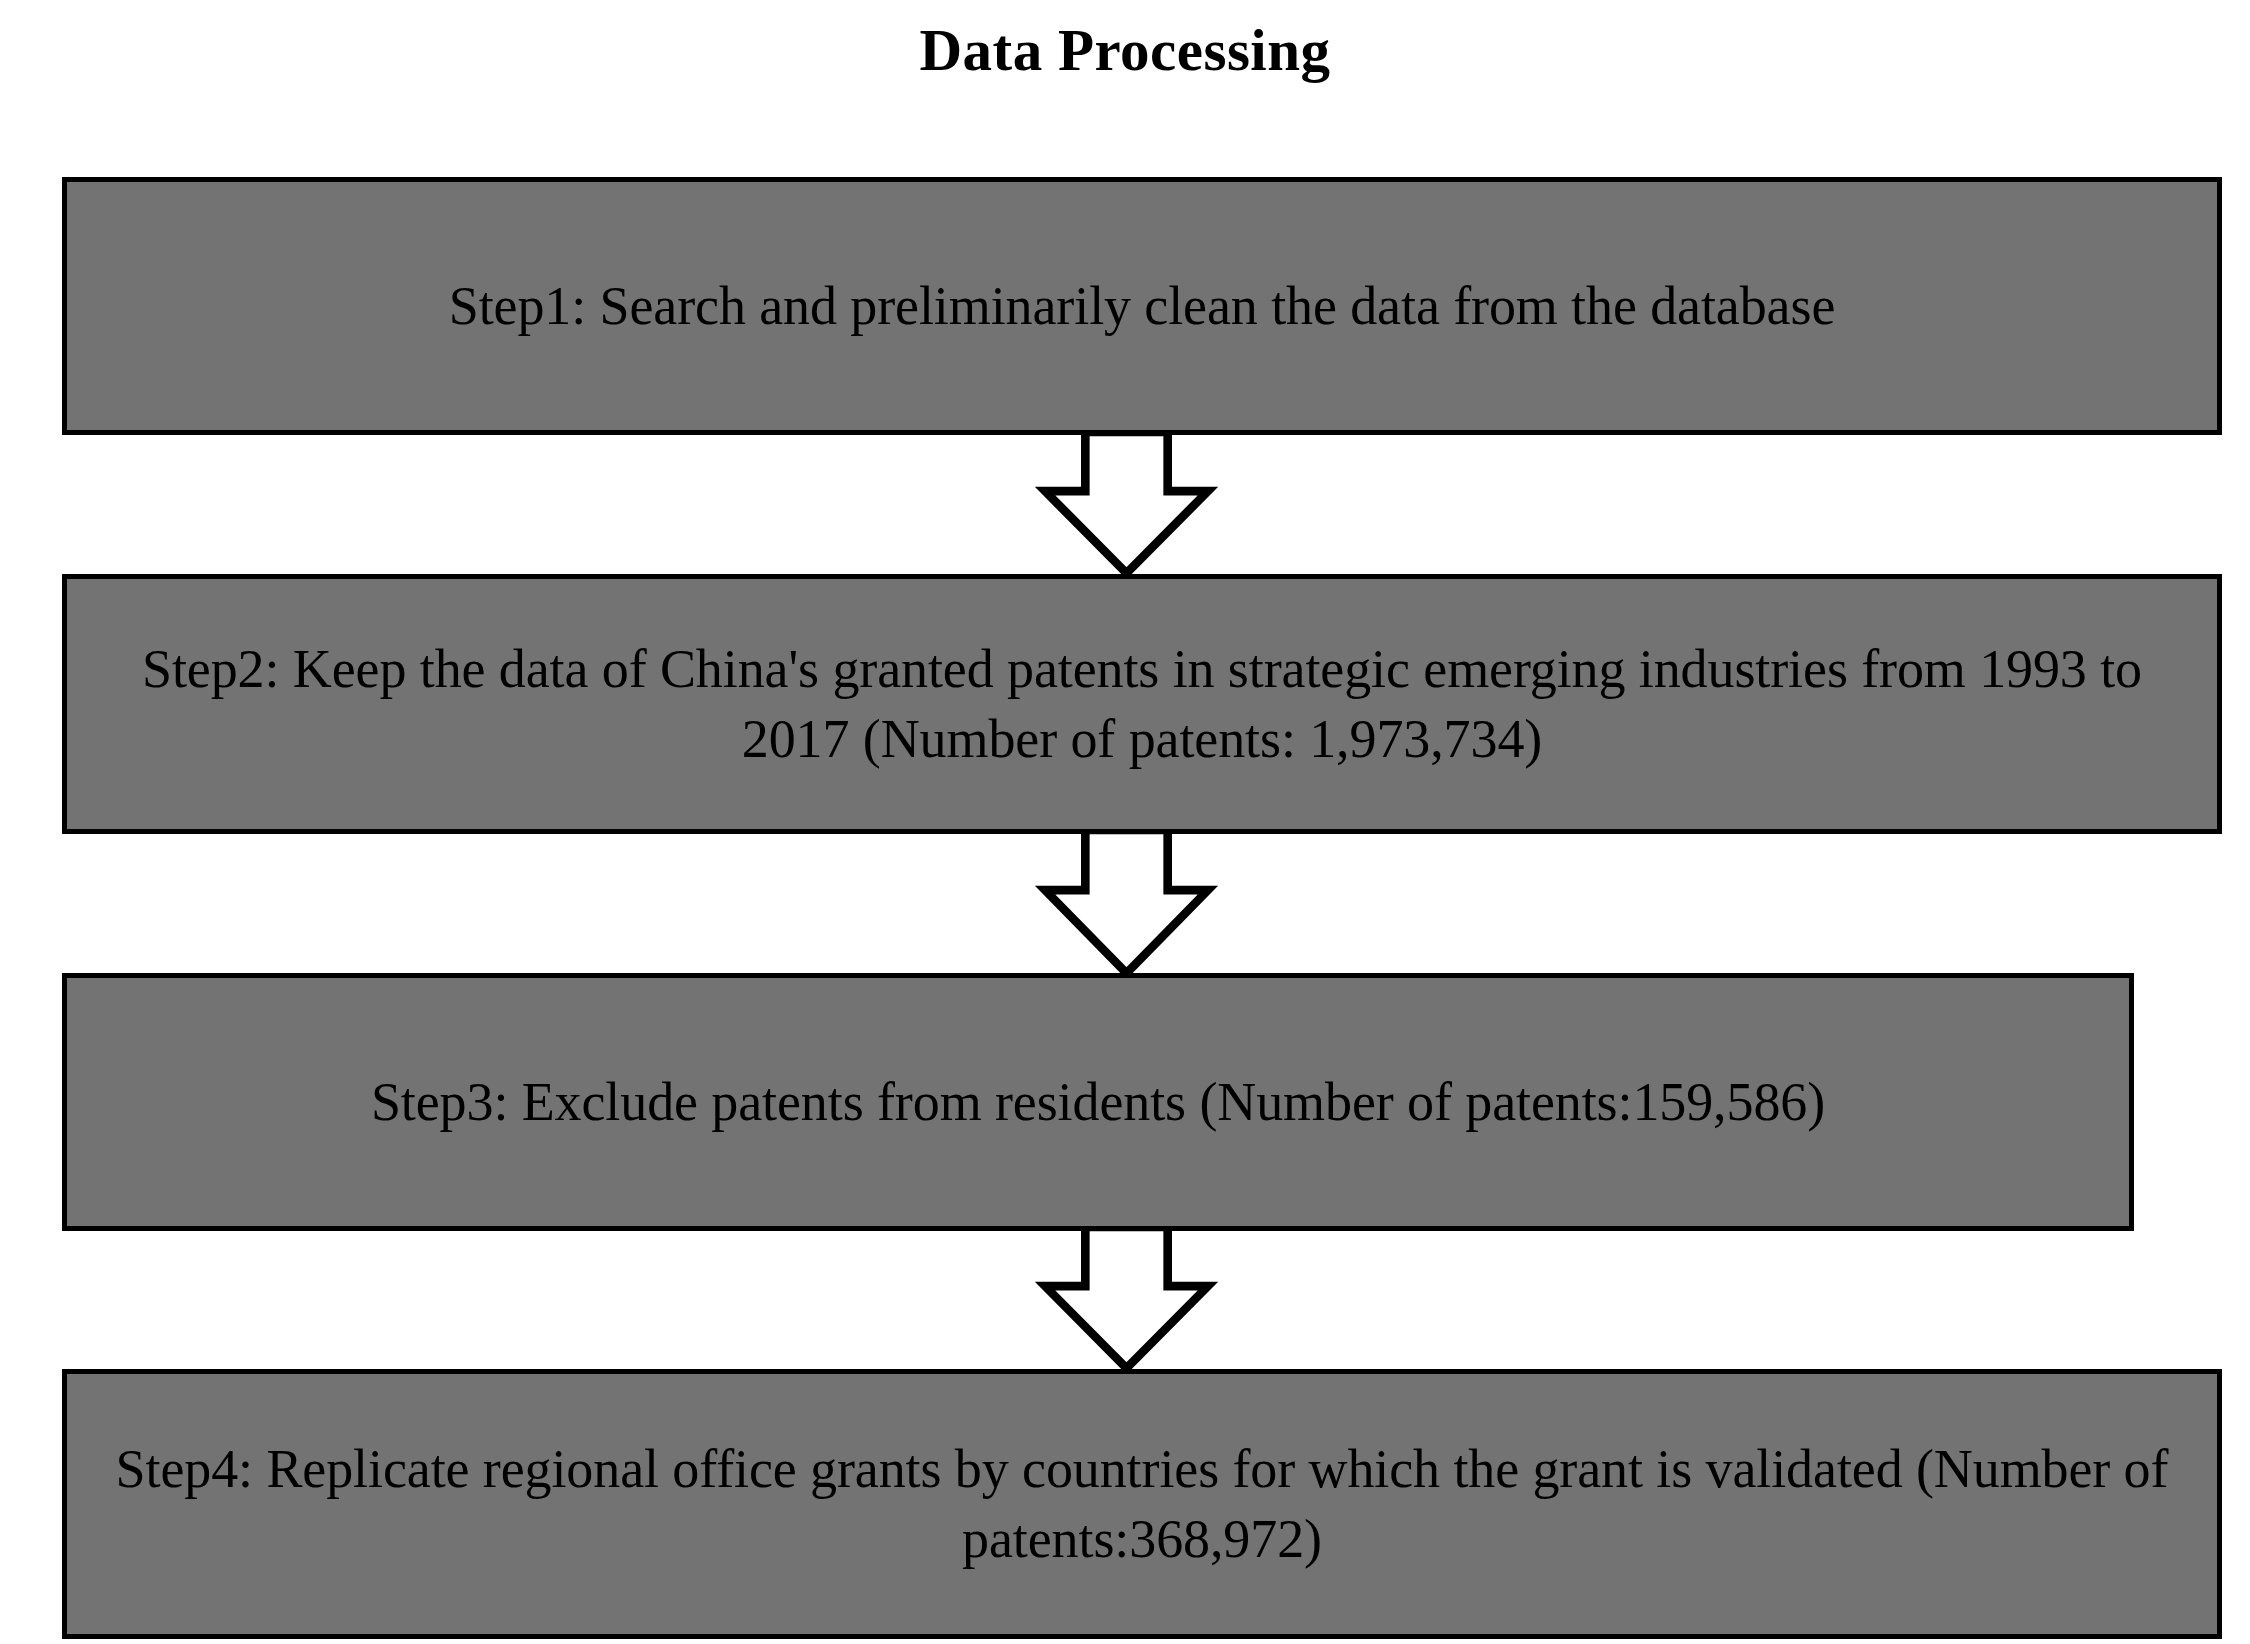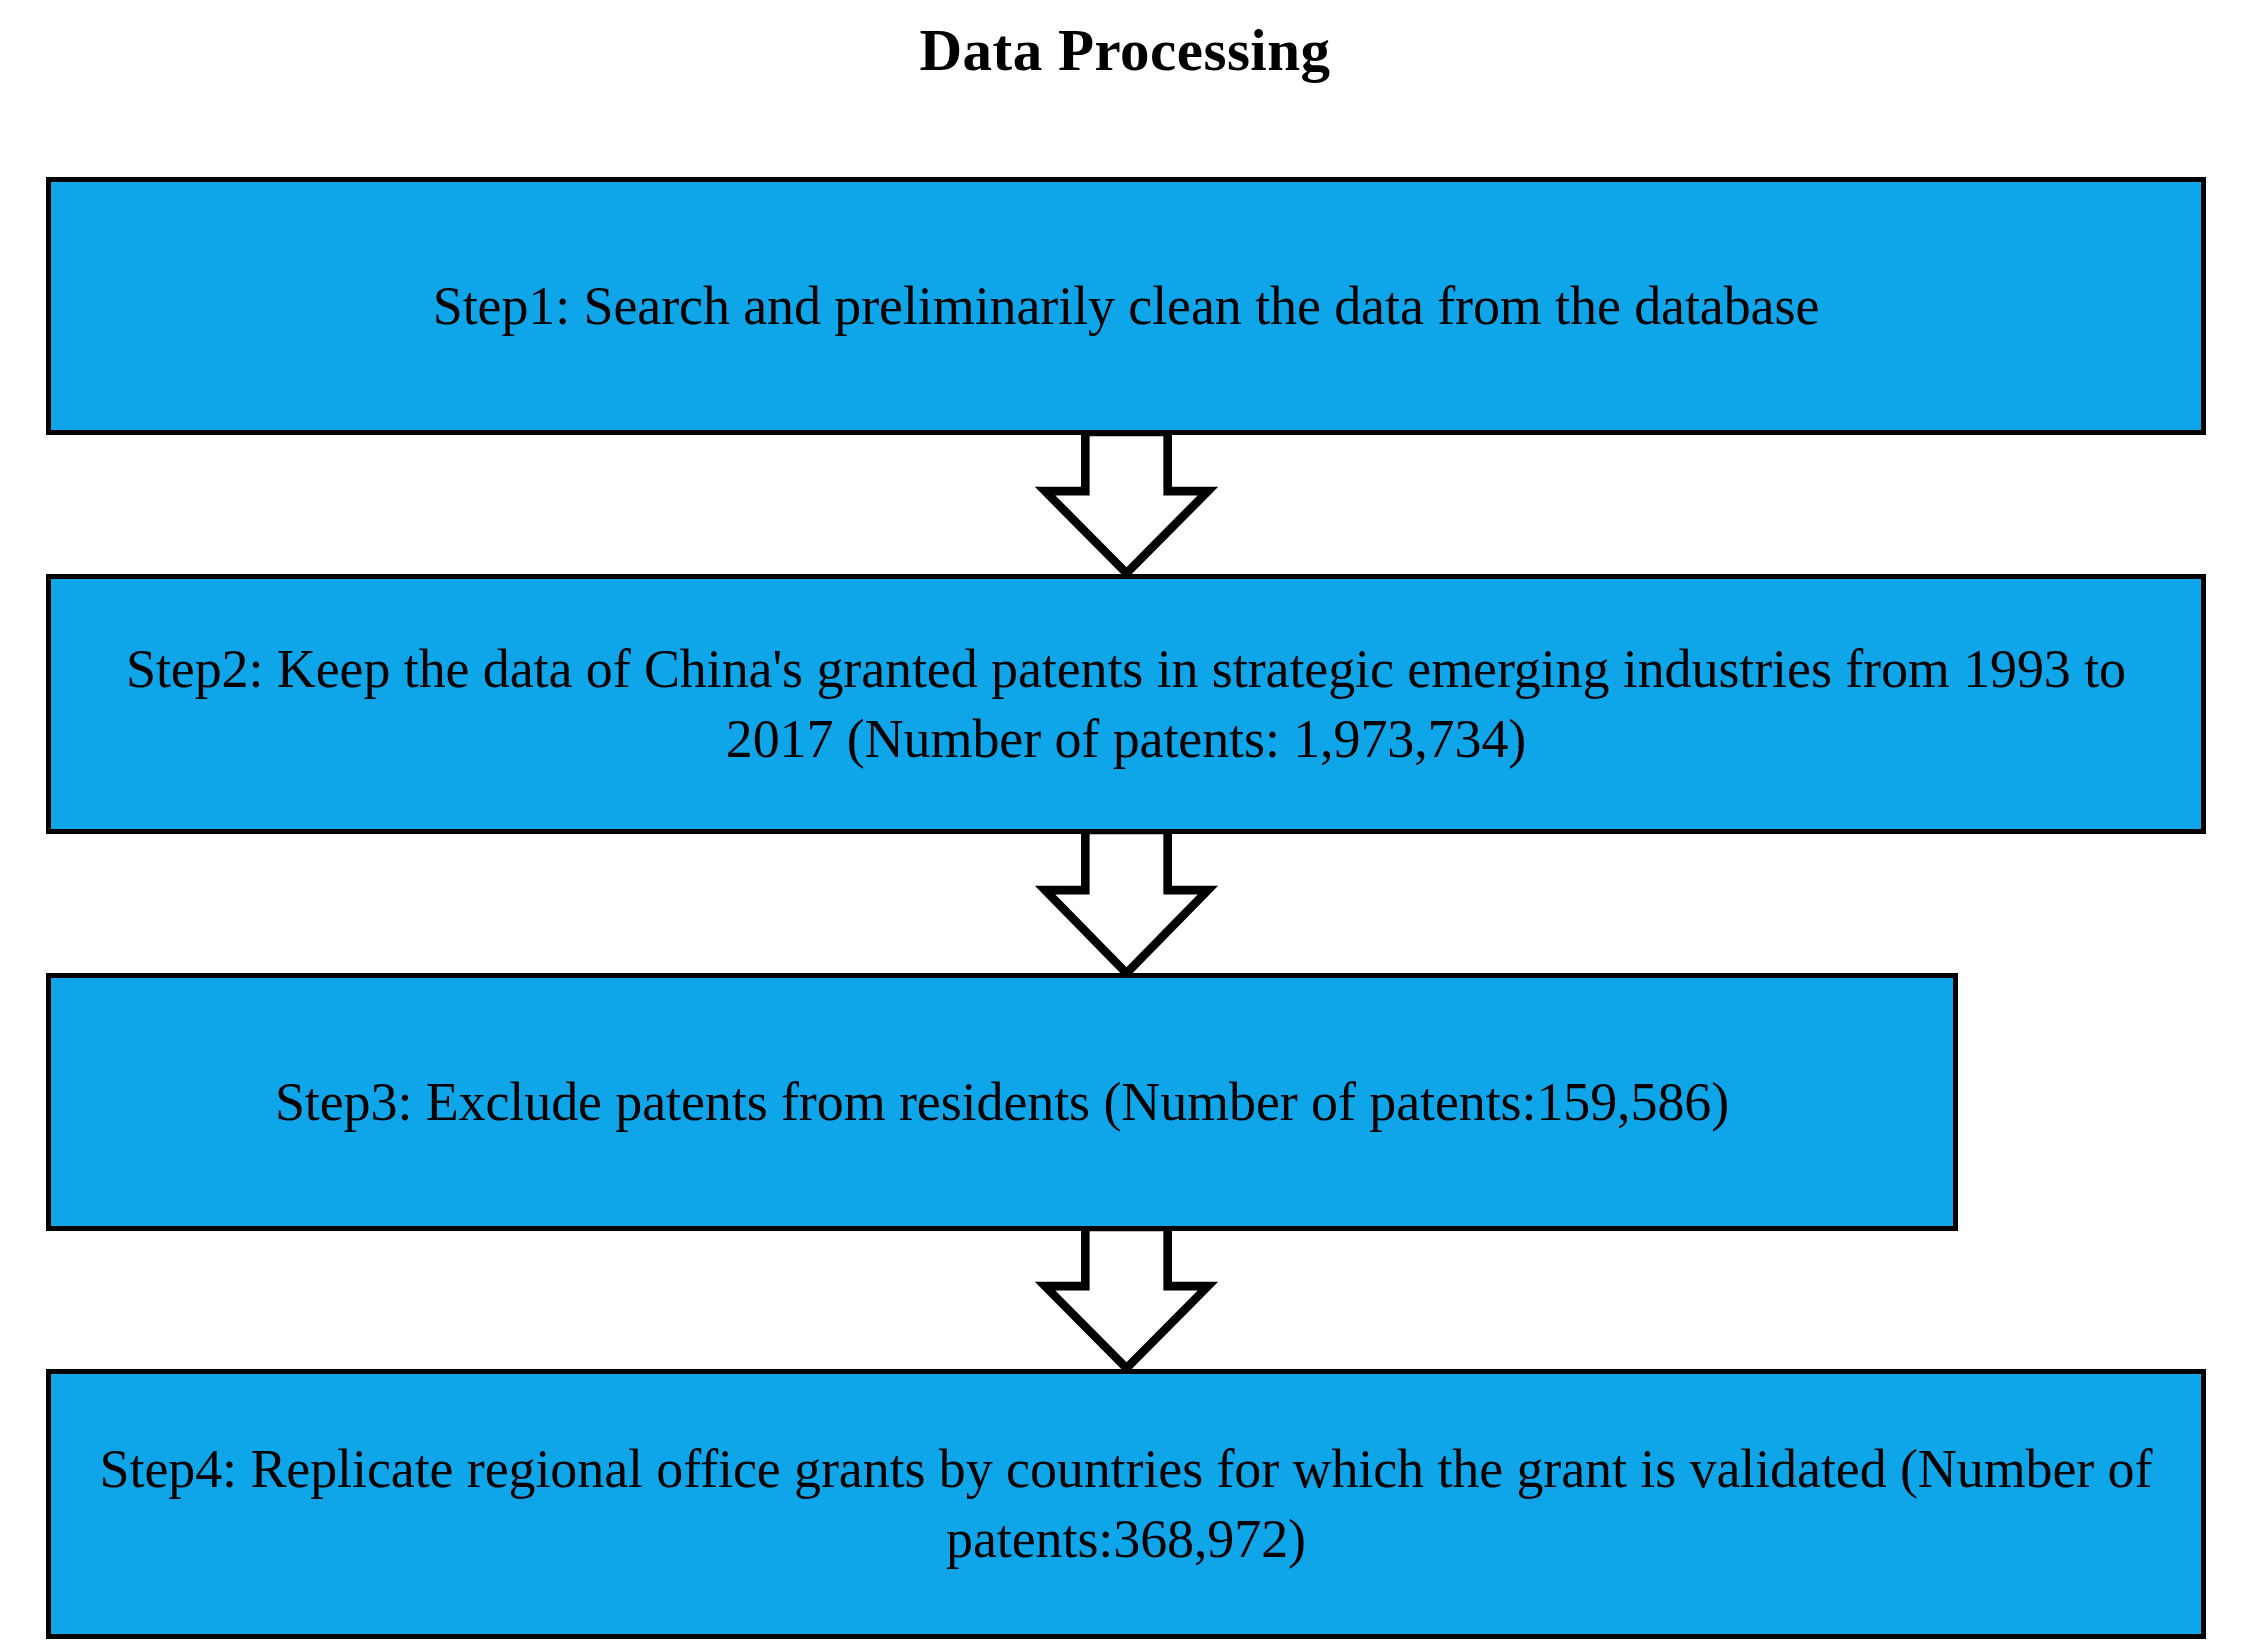--- a/index.html
+++ b/index.html
@@ -33,38 +33,39 @@
     font-weight: bold;
     font-size: 59px;
     line-height: 1.15;
     letter-spacing: 0.5px;
   }
 
   
   .step-box {
     position: absolute;
     border: 5.7px solid #000000;
-    background: #0ea5e9;
+    background: #737373;
     display: flex;
     align-items: center;
     justify-content: center;
     text-align: center;
     padding: 5.7px 23px;
+    margin-left: 16px;
   }
 
   .step-text {
     font-size: 54px;
     line-height: 1.30;
     letter-spacing: -0.1px;
     white-space: pre-line;
   }
 
   #box-1 { left: 46px;  top: 177px;  width: 2160px; height: 258px; }
   #box-2 { left: 46px;  top: 574px;  width: 2160px; height: 260px; font-family: Liberation Serif, serif; }
-  #box-3 { left: 46px;  top: 973px; width: 1912px; height: 258px; }
+  #box-3 { left: 46px;  top: 973px; width: 2072px; height: 258px; }
   #box-4 { left: 46px;  top: 1369px; width: 2160px; height: 270px; }
 
   
   .arrow {
     position: absolute;
     left: 1002px;
     width: 249px;
   }
   .arrow svg { display: block; width: 100%; height: 100%; }
 

